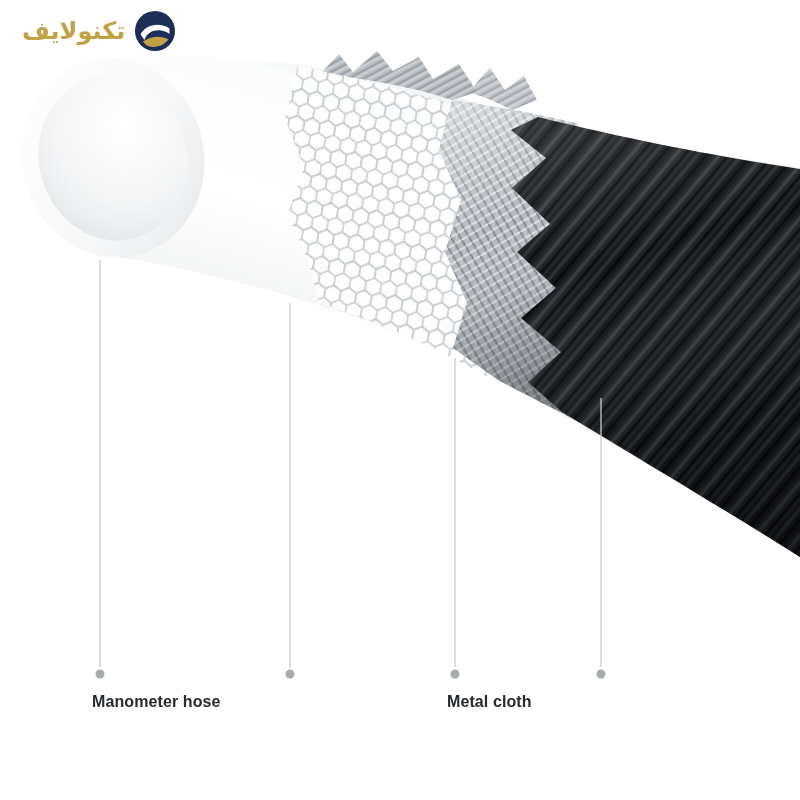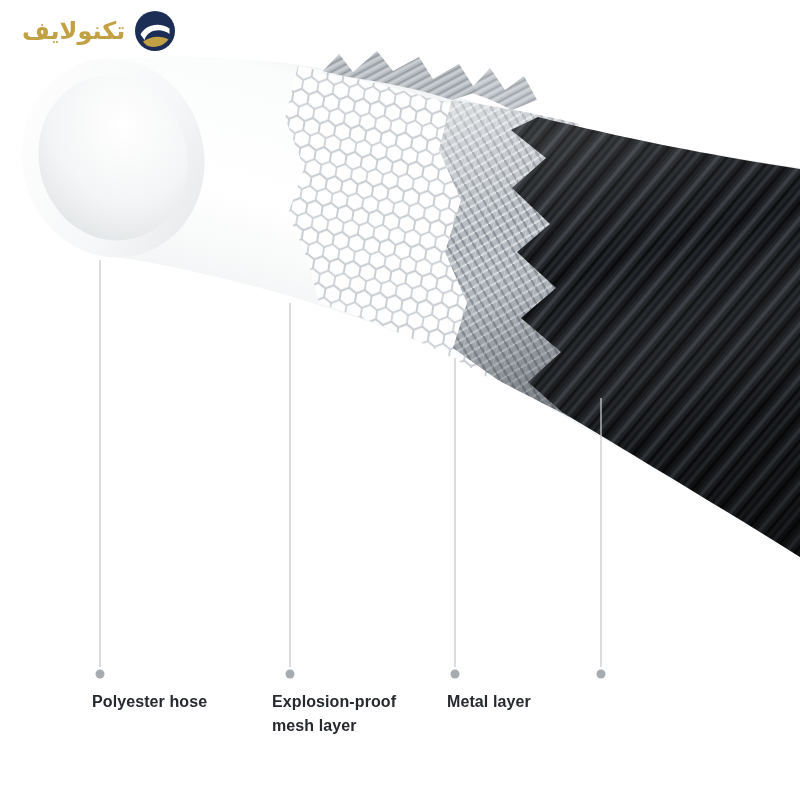--- a/index.html
+++ b/index.html
@@ -146,17 +146,16 @@
     <span class="logo-text">تكنولايف</span>
     <span class="logo-mark">
       <svg width="42" height="42" viewBox="0 0 42 42">
         <circle cx="21" cy="21" r="20" fill="#1C2E56"></circle>
         <path d="M6.5,24.5 C11,14.5 26,11.5 35.5,18.5 L35.5,24 C27,17.5 13.5,19.5 10.5,30 Z" fill="#ffffff"></path>
         <path d="M9,31.5 C17,25.5 28,25.5 34.5,29.5 C30,35.5 22,38.5 14,36 C11.8,35 10.2,33.4 9,31.5 Z" fill="#C2A044"></path>
       </svg>
     </span>
   </div>
 
-  <div class="callout-label" style="left:92px;width:170px">Polyester hose</div>
-  <div class="callout-label" style="left:272px;width:152px">Explosion-proof mesh layer</div>
-  <div class="callout-label" style="left:447px;width:130px">Metal layer</div>
+  <div class="callout-label" style="left:92px;width:170px">Manometer hose</div>
+  <div class="callout-label" style="left:447px;width:130px">Metal cloth</div>
 
 </div>
 
 </body></html>

